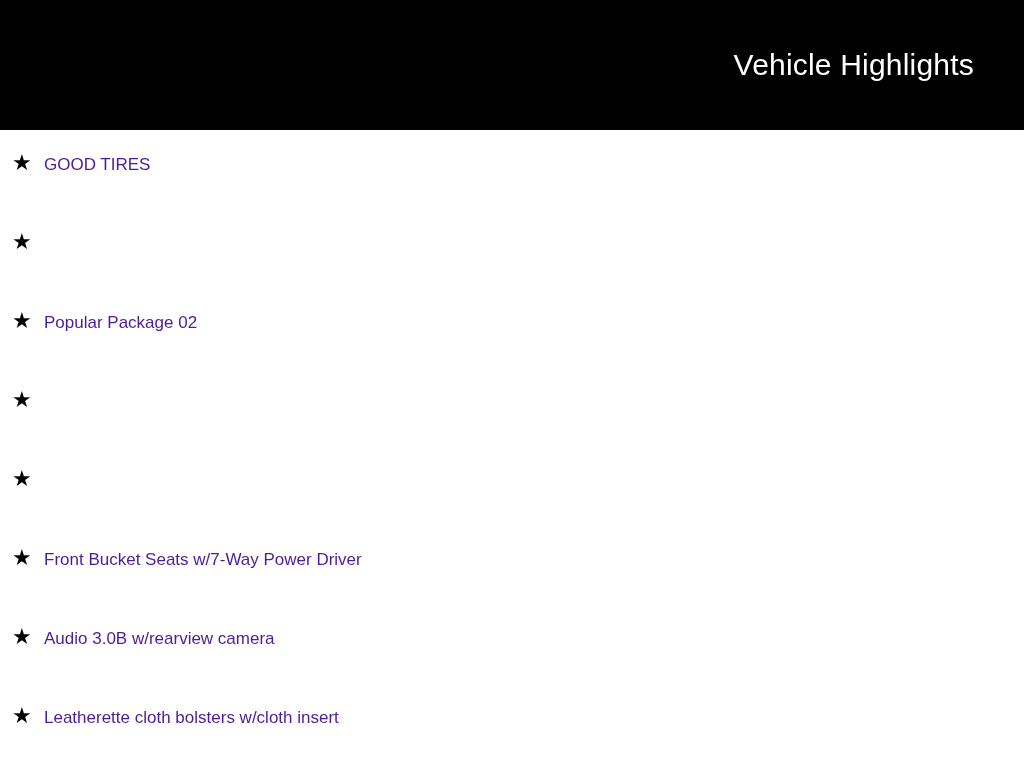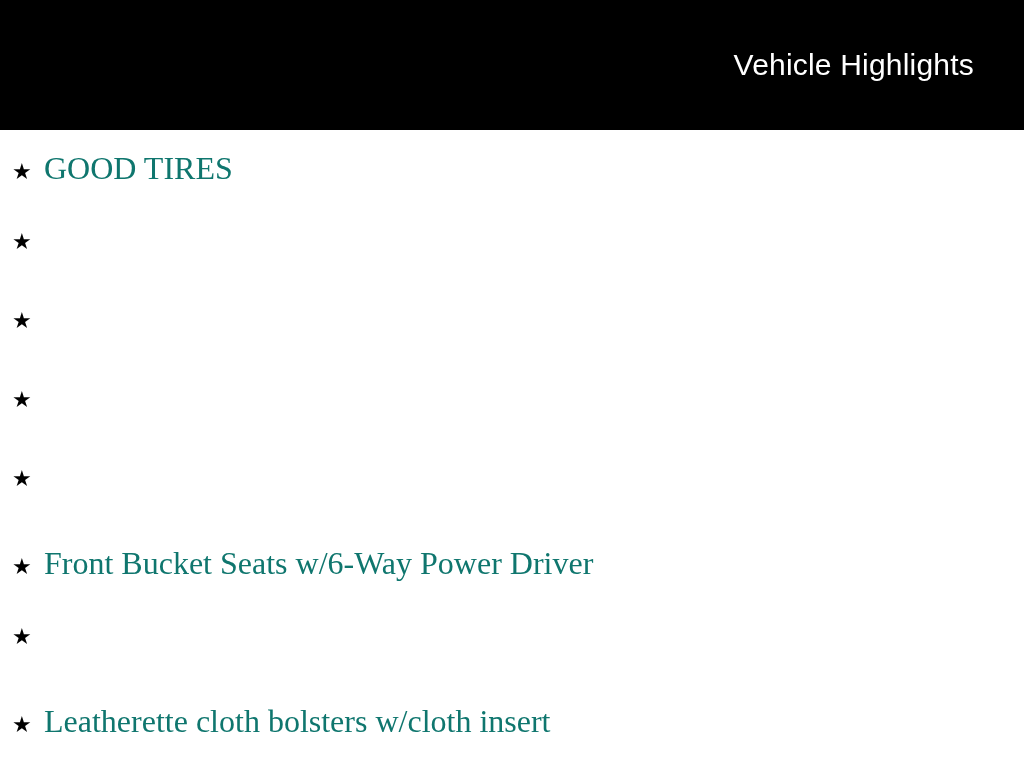--- a/index.html
+++ b/index.html
@@ -51,26 +51,25 @@
     box-sizing: border-box;
   }
   .bullet-star {
     flex: 0 0 auto;
     width: 32px;
     color: #000000;
     font-size: 22px;
     line-height: 1;
   }
   .item-label {
-    color: #0f766e;
-    font-size: 32px;
+    color: #4c1d95;
+    font-size: 17px;
     font-weight: 400;
     line-height: 1;
     white-space: nowrap;
-    font-family: Liberation Serif, serif;
   }
 </style>
 </head>
 <body>
 
 <div class="page">
 
   <div class="header-bar">
     <div class="header-title">Vehicle Highlights</div>
   </div>
@@ -81,37 +80,39 @@
       <span class="bullet-star">★</span>
       <span class="item-label">GOOD TIRES</span>
     </li>
 
     <li class="highlight-item">
       <span class="bullet-star">★</span>
     </li>
 
     <li class="highlight-item">
       <span class="bullet-star">★</span>
+      <span class="item-label">Popular Package 02</span>
     </li>
 
     <li class="highlight-item">
       <span class="bullet-star">★</span>
     </li>
 
     <li class="highlight-item">
       <span class="bullet-star">★</span>
     </li>
 
     <li class="highlight-item">
       <span class="bullet-star">★</span>
-      <span class="item-label">Front Bucket Seats w/6-Way Power Driver</span>
+      <span class="item-label">Front Bucket Seats w/7-Way Power Driver</span>
     </li>
 
     <li class="highlight-item">
       <span class="bullet-star">★</span>
+      <span class="item-label">Audio 3.0B w/rearview camera</span>
     </li>
 
     <li class="highlight-item">
       <span class="bullet-star">★</span>
       <span class="item-label">Leatherette cloth bolsters w/cloth insert</span>
     </li>
 
   </ul>
 
 </div>

